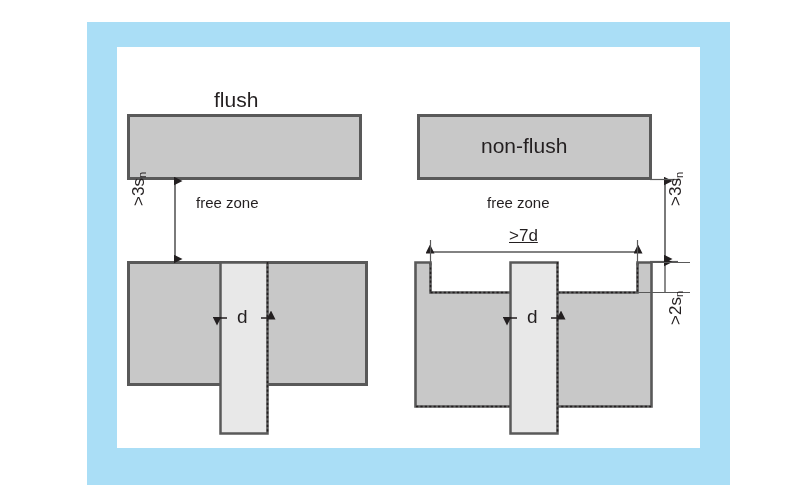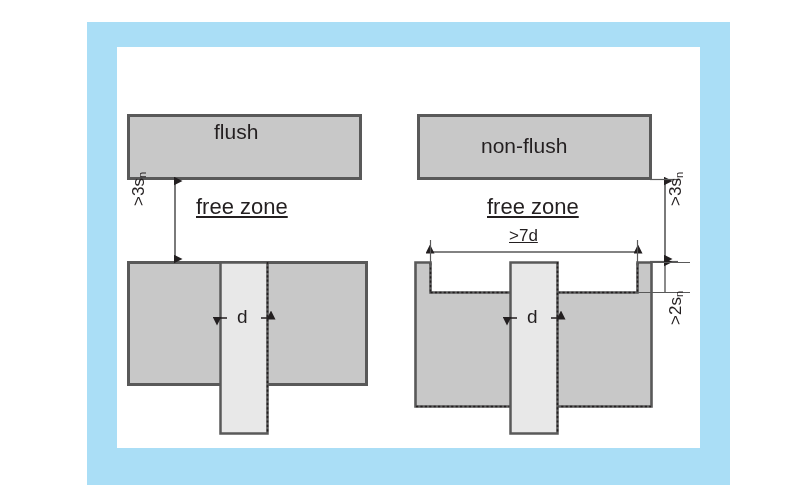--- a/index.html
+++ b/index.html
@@ -14,21 +14,21 @@
   .inner-canvas{position:absolute;left:117px;top:47px;width:583px;height:401px;
                 background:#ffffff;}
 
   
   svg.art{position:absolute;left:0;top:0;width:800px;height:500px;}
 
   
   .lbl{position:absolute;color:#231f20;white-space:nowrap;
        font-family:"Liberation Sans","DejaVu Sans",sans-serif;}
   .title-lbl{font-size:21px;}
-  .zone-lbl{font-size:22px;text-decoration:underline;}
+  .zone-lbl{font-size:15px;}
   .dim-lbl{font-size:17px;}
   .dim-lbl .sub{font-size:11px;vertical-align:-0.22em;}
   .rot{transform:rotate(-90deg);transform-origin:left bottom;}
   .d-lbl{font-size:19px;}
 </style>
 </head>
 <body>
 
 <div id="stage">
 
@@ -86,21 +86,21 @@
     <line x1="637" y1="292.5" x2="690" y2="292.5" stroke="#595959" stroke-width="1.2"></line>
     <line x1="651" y1="262.5" x2="690" y2="262.5" stroke="#595959" stroke-width="1.2"></line>
 
     <line x1="227" y1="318" x2="217" y2="318" stroke="#231f20" stroke-width="1.5" marker-end="url(#arrLeft)"></line>
     <line x1="261" y1="318" x2="271" y2="318" stroke="#231f20" stroke-width="1.5" marker-end="url(#arrRight)"></line>
 
     <line x1="517" y1="318" x2="507" y2="318" stroke="#231f20" stroke-width="1.5" marker-end="url(#arrLeft)"></line>
     <line x1="551" y1="318" x2="561" y2="318" stroke="#231f20" stroke-width="1.5" marker-end="url(#arrRight)"></line>
   </svg>
 
-  <div class="lbl title-lbl" style="left:214px;top:88px;margin-top:32px;">flush</div>
+  <div class="lbl title-lbl" style="left:214px;top:88px;">flush</div>
 
   <div class="lbl title-lbl" style="left:481px;top:88px;margin-top:46px;">non-flush</div>
 
   <div class="lbl zone-lbl" style="left:196px;top:194px;">free zone</div>
 
   <div class="lbl zone-lbl" style="left:487px;top:194px;">free zone</div>
 
   <div class="lbl dim-lbl rot" style="left:149px;top:186px;">
     <span>&gt;3s</span><span class="sub">n</span>
   </div>

